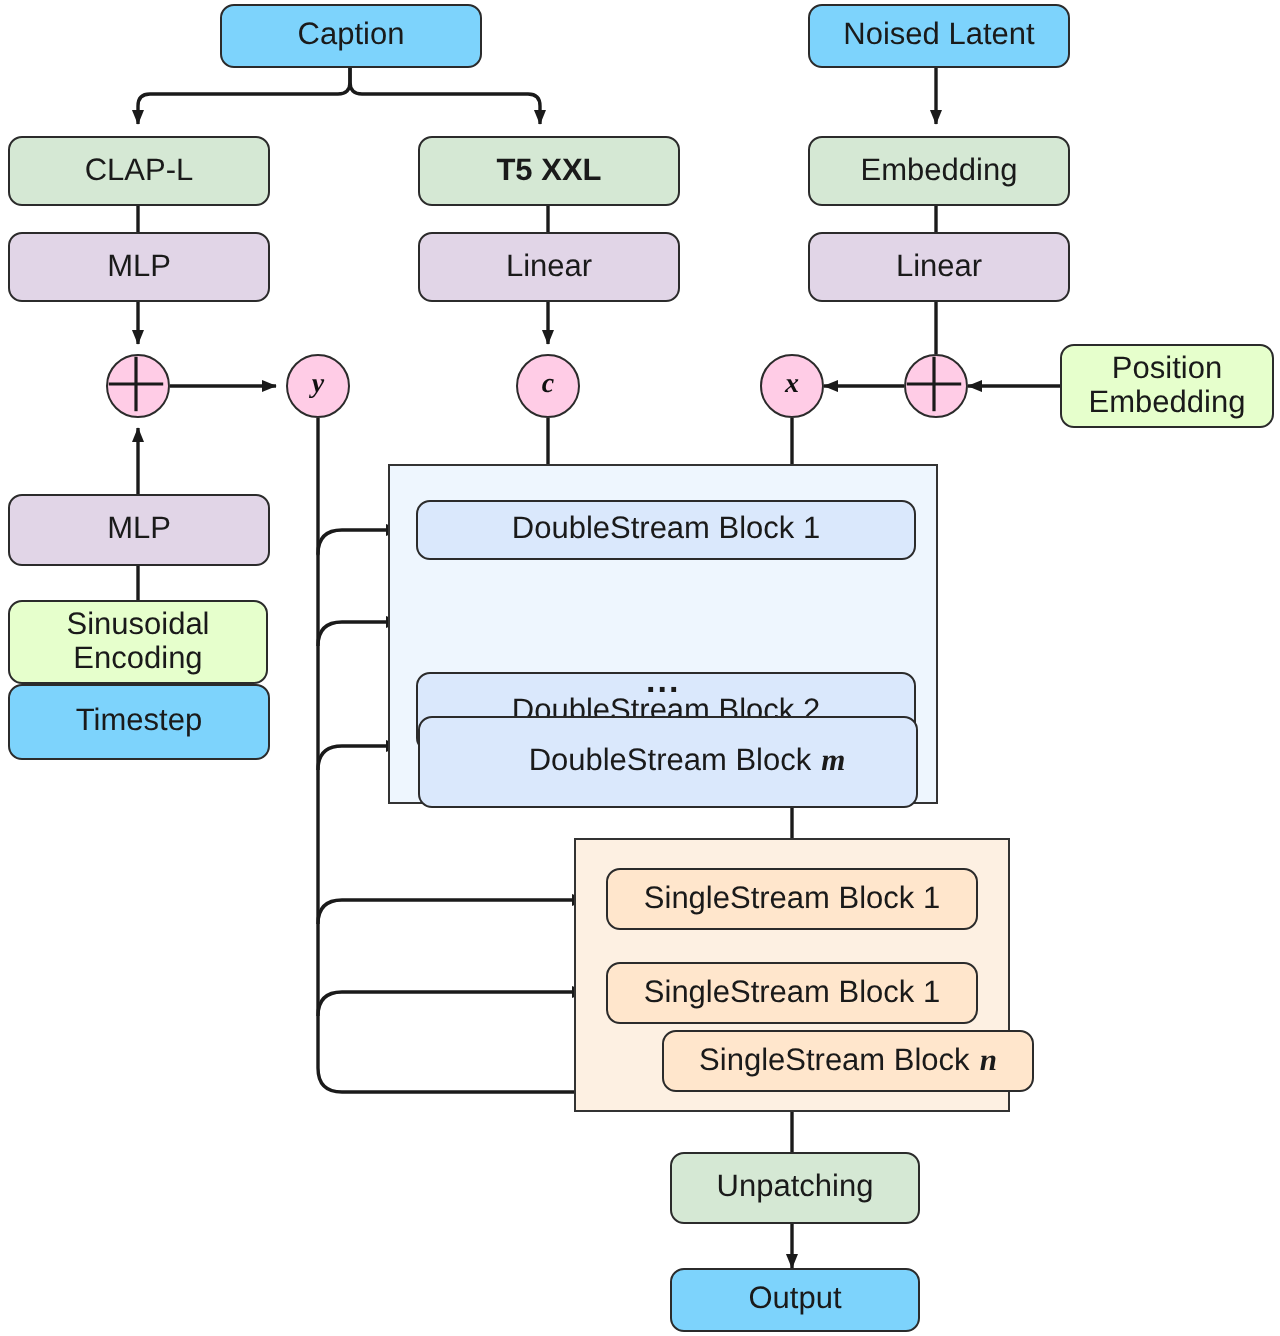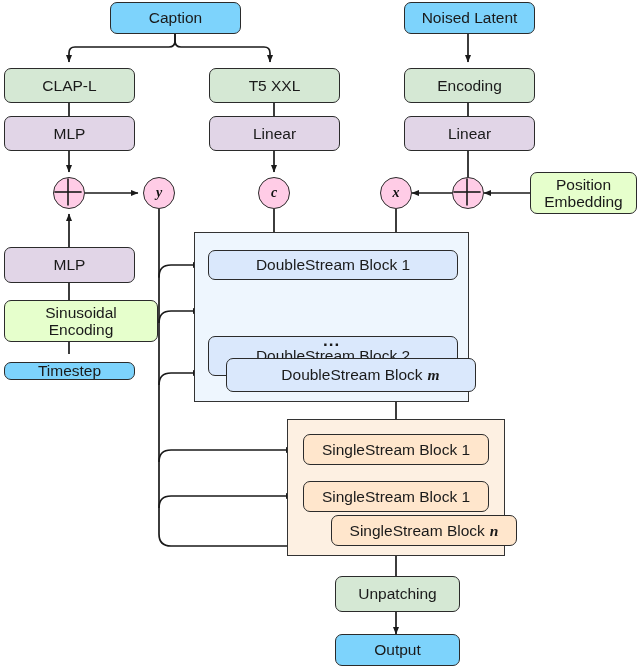--- a/index.html
+++ b/index.html
@@ -100,35 +100,35 @@
   <div class="container cont-blue" style="left:194px;top:232px;width:275px;height:170px;"></div>
 
   <div class="container cont-orange" style="left:287px;top:419px;width:218px;height:137px;"></div>
 
   <div class="node pink" style="left:110px;top:2px;width:131px;height:32px;">Caption</div>
 
   <div class="node pink" style="left:404px;top:2px;width:131px;height:32px;">Noised Latent</div>
 
   <div class="node green" style="left:4px;top:68px;width:131px;height:35px;">CLAP-L</div>
 
-  <div class="node green" style="left:209px;top:68px;width:131px;height:35px;">T5 XXL</div>
+  <div class="node green" style="left:209px;top:68px;width:131px;height:35px;font-weight:bold;">T5 XXL</div>
 
-  <div class="node green" style="left:404px;top:68px;width:131px;height:35px;">Encoding</div>
+  <div class="node green" style="left:404px;top:68px;width:131px;height:35px;">Embedding</div>
 
   <div class="node purple" style="left:4px;top:116px;width:131px;height:35px;">MLP</div>
 
   <div class="node purple" style="left:209px;top:116px;width:131px;height:35px;">Linear</div>
 
   <div class="node purple" style="left:404px;top:116px;width:131px;height:35px;">Linear</div>
 
   <div class="node purple" style="left:4px;top:247px;width:131px;height:36px;">MLP</div>
 
-  <div class="node lgreen" style="left:4px;top:300px;width:154px;height:42px;padding:16px 6px;">Sinusoidal Encoding</div>
+  <div class="node lgreen" style="left:4px;top:300px;width:130px;height:42px;padding:16px 6px;">Sinusoidal Encoding</div>
 
-  <div class="node pink" style="left:4px;top:362px;width:131px;height:18px;">Timestep</div>
+  <div class="node pink" style="left:4px;top:342px;width:131px;height:38px;">Timestep</div>
 
   <div class="node lgreen" style="left:530px;top:172px;width:107px;height:42px;padding:0 4px;">Position Embedding</div>
 
   <div class="node green" style="left:335px;top:576px;width:125px;height:36px;">Unpatching</div>
 
   <div class="node pink" style="left:335px;top:634px;width:125px;height:32px;">Output</div>
 
   <div class="circ" style="left:53px;top:177px;width:32px;height:32px;">
     <svg width="32" height="32" style="position:absolute;left:-1.6px;top:-1.6px;">
       <g stroke="#1a1a1a" stroke-width="1.6">
@@ -152,21 +152,21 @@
       </g>
     </svg>
   </div>
 
   <div class="node blueblk" style="left:208px;top:250px;width:250px;height:30px;text-align:center;">DoubleStream Block 1</div>
 
   <div class="node blueblk" style="left:208px;top:296px;width:250px;height:40px;margin-top:40px;">DoubleStream Block 2</div>
 
   <div class="dots" style="left:323px;top:331px;">...</div>
 
-  <div class="node blueblk" style="left:226px;top:358px;width:250px;height:34px;padding-left:19px;">
+  <div class="node blueblk" style="left:209px;top:358px;width:250px;height:46px;padding-left:19px;">
     <span>DoubleStream Block</span>
     <span class="mvar" style="margin-left:5px;">m</span>
   </div>
 
   <div class="node orangeblk" style="left:303px;top:434px;width:186px;height:31px;">SingleStream Block 1</div>
 
   <div class="node orangeblk" style="left:303px;top:481px;width:186px;height:31px;">SingleStream Block 1</div>
 
   <div class="dots" style="left:348px;top:508px;">...</div>
 

